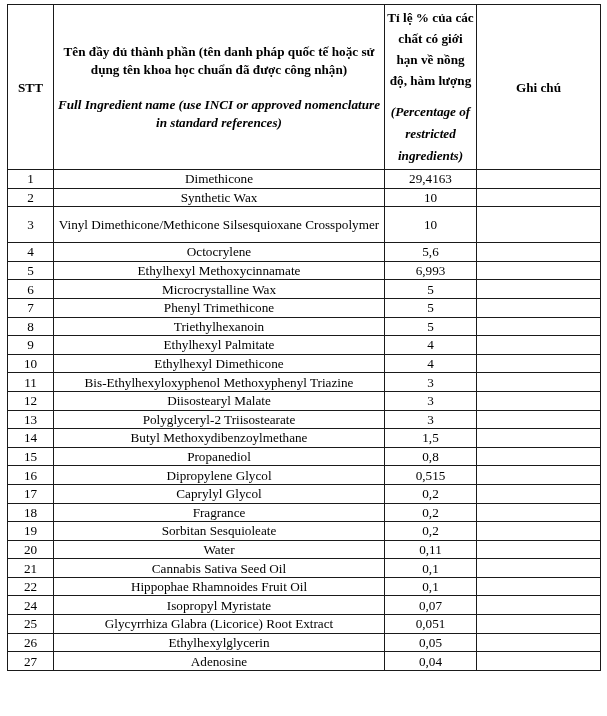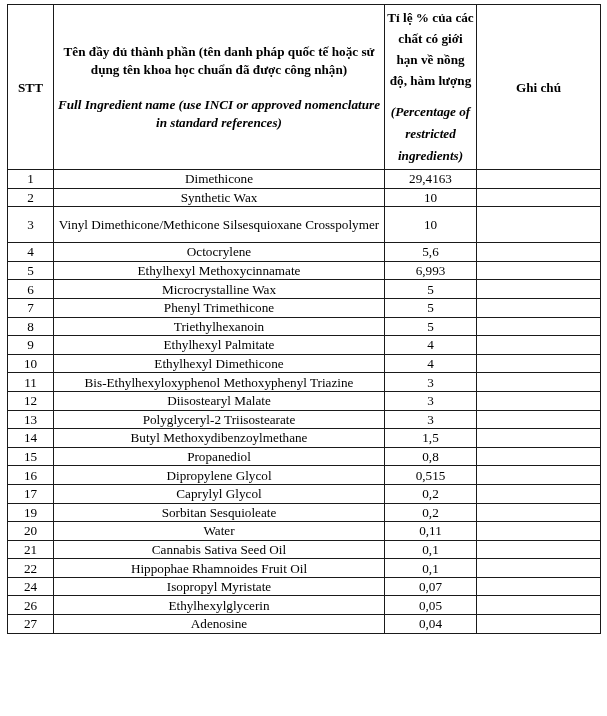--- a/index.html
+++ b/index.html
@@ -150,20 +150,26 @@
         <td>0,515</td>
         <td></td>
       </tr>
       <tr class="data">
         <td>17</td>
         <td class="name">Caprylyl Glycol</td>
         <td>0,2</td>
         <td></td>
       </tr>
       <tr class="data">
+        <td>18</td>
+        <td class="name">Fragrance</td>
+        <td>0,2</td>
+        <td></td>
+      </tr>
+      <tr class="data">
         <td>19</td>
         <td class="name">Sorbitan Sesquioleate</td>
         <td>0,2</td>
         <td></td>
       </tr>
       <tr class="data">
         <td>20</td>
         <td class="name">Water</td>
         <td>0,11</td>
         <td></td>
@@ -177,20 +183,26 @@
       <tr class="data">
         <td>22</td>
         <td class="name">Hippophae Rhamnoides Fruit Oil</td>
         <td>0,1</td>
         <td></td>
       </tr>
       <tr class="data">
         <td>24</td>
         <td class="name">Isopropyl Myristate</td>
         <td>0,07</td>
+        <td></td>
+      </tr>
+      <tr class="data">
+        <td>25</td>
+        <td class="name">Glycyrrhiza Glabra (Licorice) Root Extract</td>
+        <td>0,051</td>
         <td></td>
       </tr>
       <tr class="data">
         <td>26</td>
         <td class="name">Ethylhexylglycerin</td>
         <td>0,05</td>
         <td></td>
       </tr>
       <tr class="data">
         <td>27</td>

